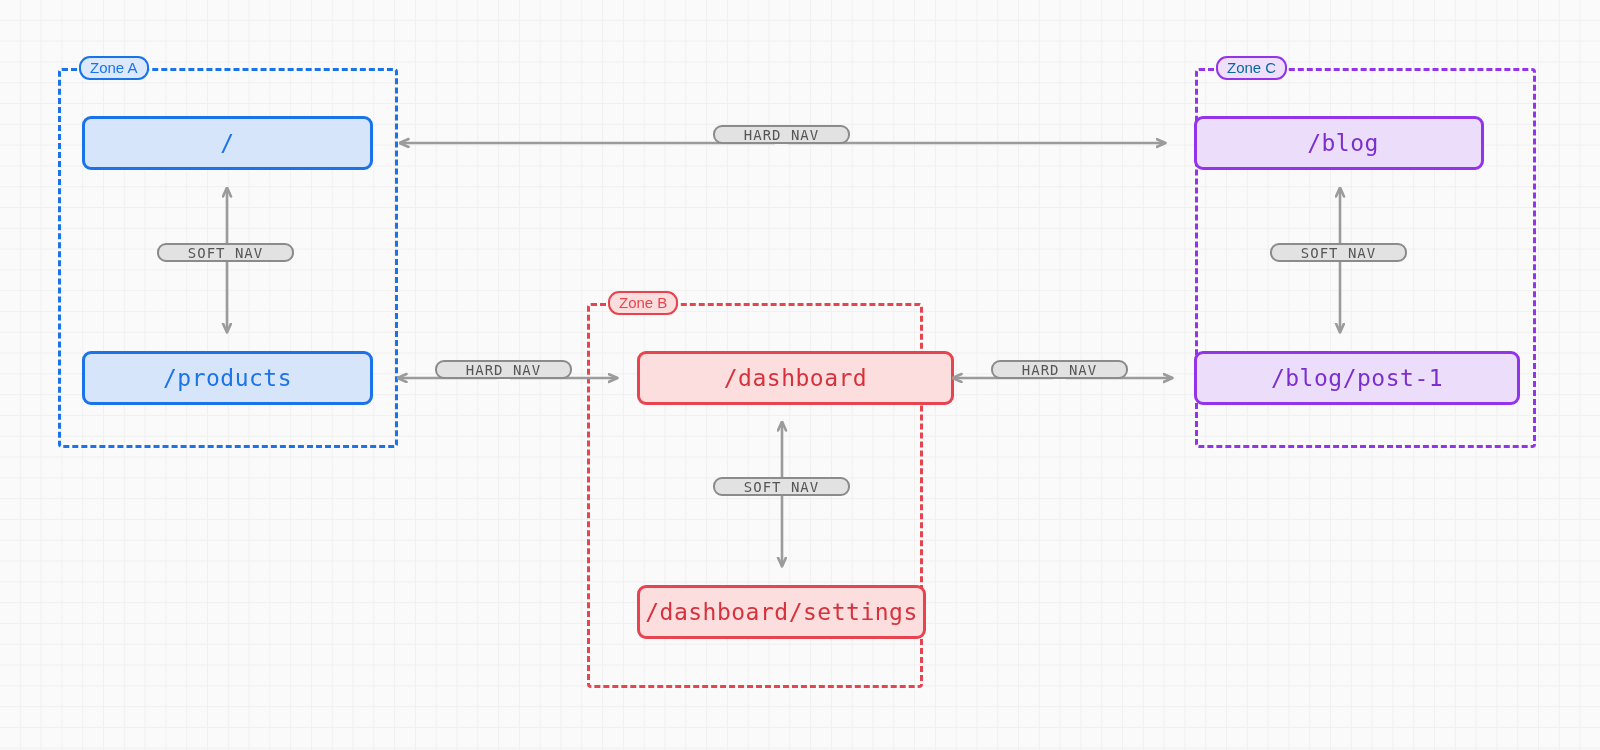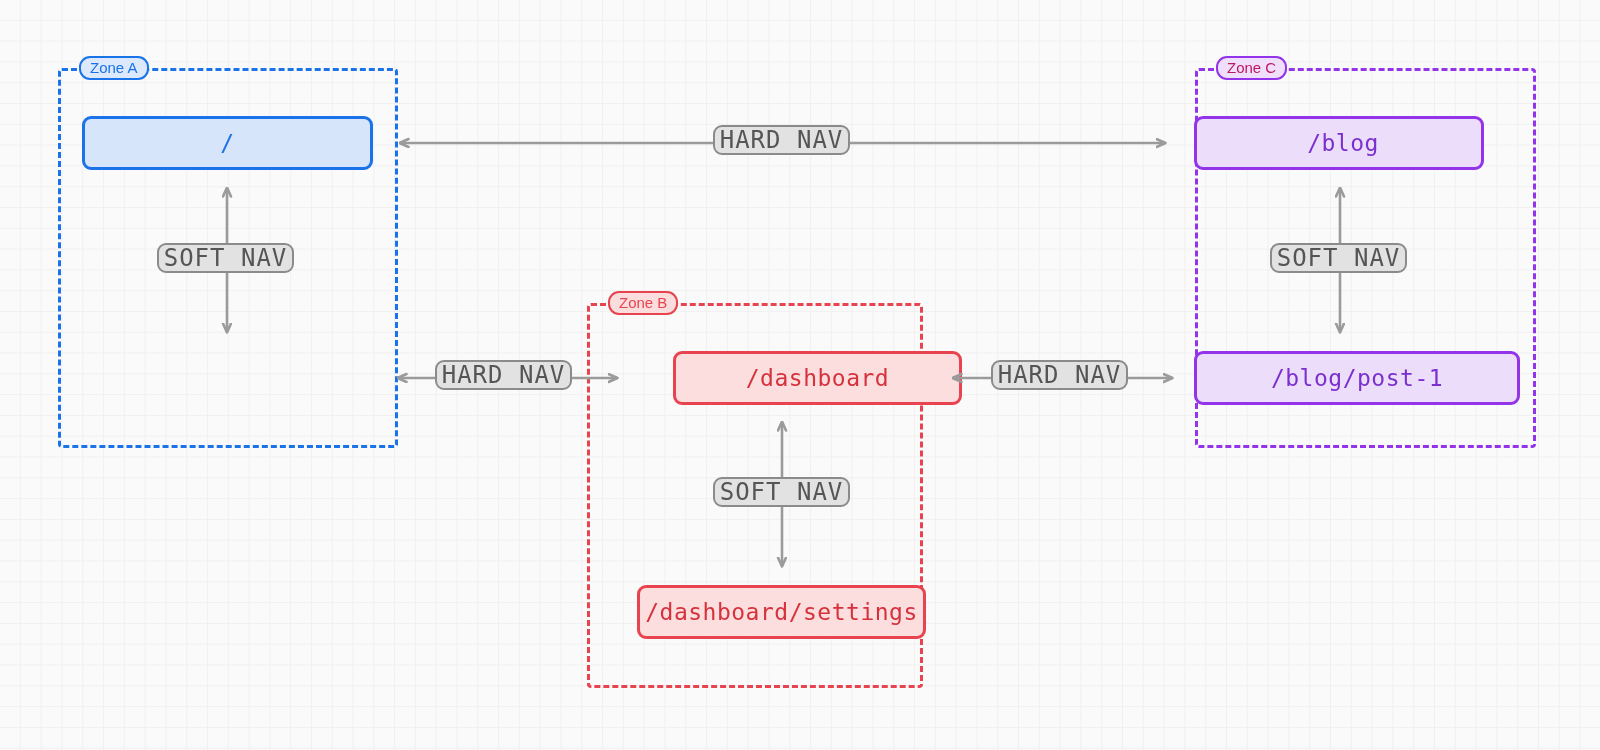--- a/index.html
+++ b/index.html
@@ -47,21 +47,21 @@
     white-space: nowrap;
     z-index: 6;
   }
 
   #zone-a { left: 58px;   top: 68px;  width: 340px; height: 380px; border-color: #1a73e8; }
   #zone-b { left: 587px;  top: 303px; width: 336px; height: 385px; border-color: #e8444f; }
   #zone-c { left: 1195px; top: 68px;  width: 341px; height: 380px; border-color: #9333ea; }
 
   #zone-a .zone-label { color: #1a73e8; border-color: #1a73e8; background: #dce9fc; }
   #zone-b .zone-label { color: #e8444f; border-color: #e8444f; background: #fbdddd; }
-  #zone-c .zone-label { color: #be185d; border-color: #9333ea; background: #efdffb; }
+  #zone-c .zone-label { color: #0369a1; border-color: #9333ea; background: #efdffb; }
 
   
   .node {
     position: absolute;
     display: flex;
     align-items: center;
     justify-content: center;
     box-sizing: border-box;
     border-width: 3px;
     border-style: solid;
@@ -70,40 +70,40 @@
     font-size: 23px;
     letter-spacing: 0.5px;
     height: 54px;
   }
   .node.blue   { border-color: #1a73e8; background: #d7e5fb; color: #1a73e8; }
   .node.red    { border-color: #e8444f; background: #fbdedd; color: #d6313c; }
   .node.purple { border-color: #9333ea; background: #ecdefa; color: #7b2fcf; }
 
   #node-root              { left: 82px;   top: 116px; width: 291px; }
   #node-products          { left: 82px;   top: 351px; width: 291px; }
-  #node-dashboard         { left: 637px;  top: 351px; width: 289px; margin-left: 36px; }
+  #node-dashboard         { left: 637px;  top: 351px; width: 317px; }
   #node-dashboard-settings{ left: 637px;  top: 585px; width: 289px; }
   #node-blog              { left: 1194px; top: 116px; width: 290px; padding-left: 8px; }
   #node-blog-post         { left: 1194px; top: 351px; width: 326px; }
 
   
   .nav-pill {
     position: absolute;
     display: flex;
     align-items: center;
     justify-content: center;
     box-sizing: border-box;
     background: #e2e2e2;
     border: 2px solid #8b8b8b;
     border-radius: 9px;
     color: #555555;
     font-family: "DejaVu Sans Mono", "Liberation Mono", monospace;
-    font-size: 24px;
+    font-size: 14px;
     letter-spacing: 1px;
-    height: 30px;
+    height: 19px;
     z-index: 5;
     white-space: nowrap;
   }
 
   #pill-soft-a { left: 157px;  top: 243px; width: 137px; }
   #pill-soft-b { left: 713px;  top: 477px; width: 137px; }
   #pill-soft-c { left: 1270px; top: 243px; width: 137px; }
   #pill-hard-top    { left: 713px;  top: 125px; width: 137px; }
   #pill-hard-left   { left: 435px;  top: 360px; width: 137px; }
   #pill-hard-right  { left: 991px;  top: 360px; width: 137px; }
@@ -168,20 +168,21 @@
   <div class="zone" id="zone-b">
     <span class="zone-label">Zone B</span>
   </div>
 
   <div class="zone" id="zone-c">
     <span class="zone-label">Zone C</span>
   </div>
 
   <div class="node blue" id="node-root">/</div>
 
+  <div class="node blue" id="node-products">/products</div>
 
   <div class="node red" id="node-dashboard">/dashboard</div>
 
   <div class="node red" id="node-dashboard-settings">/dashboard/settings</div>
 
   <div class="node purple" id="node-blog">/blog</div>
 
   <div class="node purple" id="node-blog-post">/blog/post-1</div>
 
   <div class="nav-pill" id="pill-soft-a">SOFT NAV</div>

